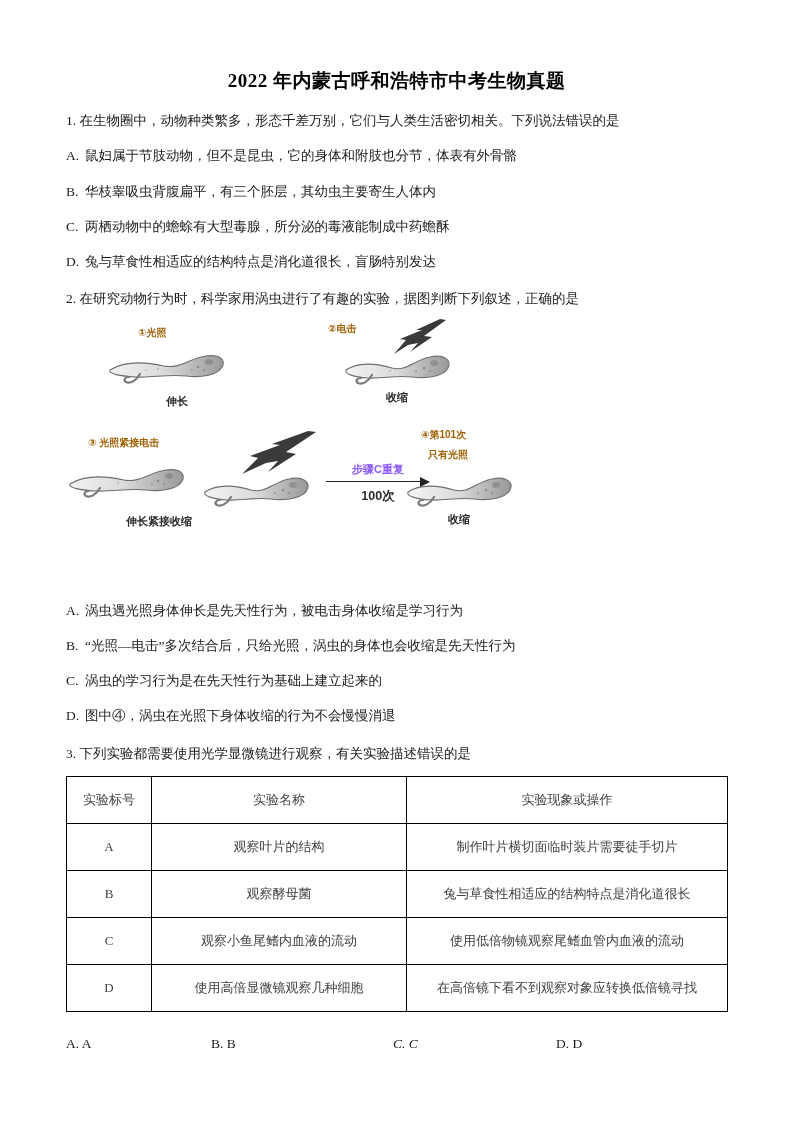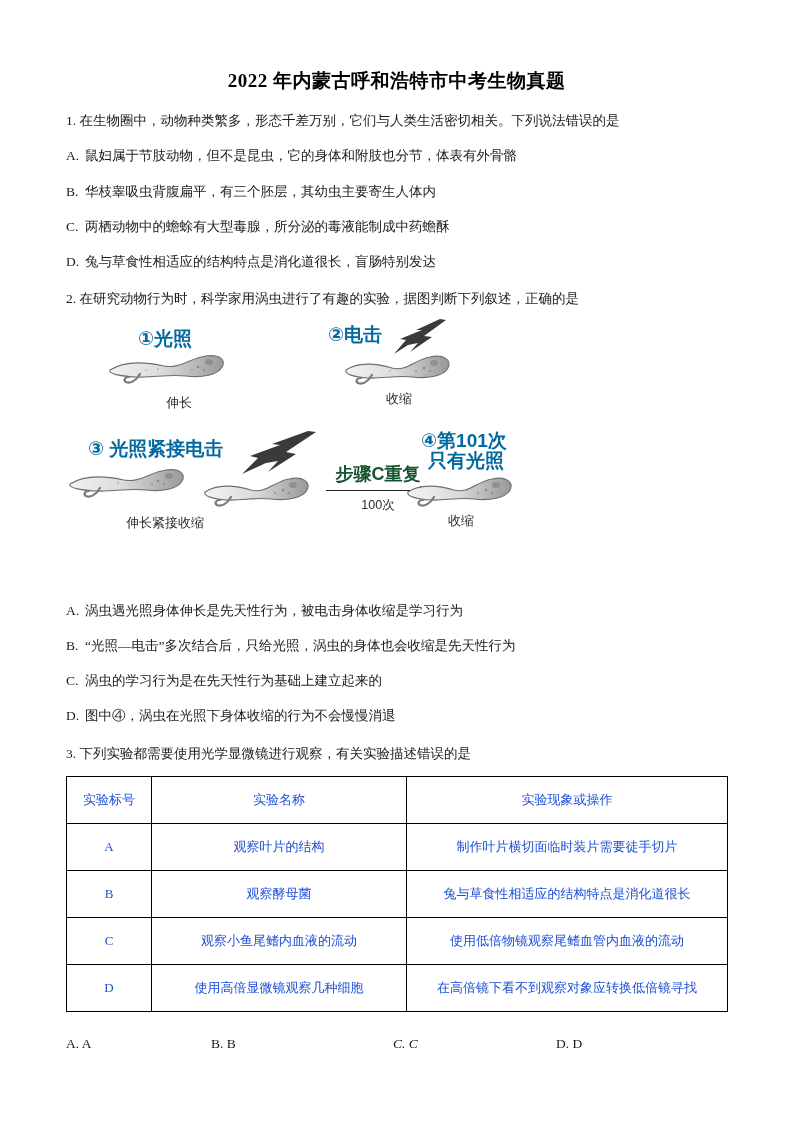--- a/index.html
+++ b/index.html
@@ -55,53 +55,53 @@
   }
 
   
   .figure {
     position: relative;
     height: 270px;
     margin-top: 6px;
   }
   .fig-label {
     position: absolute;
-    font-size: 19px;
+    font-size: 10px;
     font-weight: 600;
-    color: #0369a1;
+    color: #a16207;
     white-space: nowrap;
     font-family: "Liberation Sans", "DejaVu Sans", sans-serif;
   }
   .fig-caption {
     position: absolute;
-    font-size: 13px;
-    font-weight: 400;
+    font-size: 11px;
+    font-weight: 700;
     color: #2b2b2b;
     white-space: nowrap;
     font-family: "Liberation Sans", "DejaVu Sans", sans-serif;
   }
   .worm {
     position: absolute;
     width: 122px;
     height: 44px;
   }
   .worm svg { display: block; width: 122px; height: 44px; }
   .bolt {
     position: absolute;
   }
   .bolt svg { display: block; }
   .arrow-group {
     position: absolute;
     width: 104px;
     text-align: center;
   }
   .arrow-top {
-    font-size: 18px;
+    font-size: 11px;
     font-weight: 700;
-    color: #14532d;
+    color: #8b5cf6;
     font-family: "Liberation Sans", "DejaVu Sans", sans-serif;
     margin-bottom: 1px;
   }
   .arrow-line {
     position: relative;
     height: 9px;
   }
   .arrow-line .bar {
     position: absolute;
     left: 0; top: 3px;
@@ -111,40 +111,40 @@
   .arrow-line .head {
     position: absolute;
     left: 94px; top: -1px;
     width: 0; height: 0;
     border-left: 10px solid #222;
     border-top: 5px solid transparent;
     border-bottom: 5px solid transparent;
   }
   .arrow-bot {
     font-size: 12.5px;
-    font-weight: 400;
+    font-weight: 700;
     color: #2b2b2b;
     font-family: "Liberation Sans", "DejaVu Sans", sans-serif;
     margin-top: 1px;
   }
 
   
   table.exp-table {
     border-collapse: collapse;
     width: 661px;
     margin-top: 12px;
     table-layout: fixed;
   }
   table.exp-table td {
     border: 1px solid #000;
     height: 42px;
     text-align: center;
     vertical-align: middle;
     font-size: 13px;
-    color: #1d4ed8;
+    color: #404040;
     padding: 2px 4px;
   }
   table.exp-table col.c1 { width: 85px; }
   table.exp-table col.c2 { width: 255px; }
   table.exp-table col.c3 { width: 321px; }
 
   .answer-row {
     margin-top: 24px;
     font-size: 13.5px;
     color: #1a1a1a;

